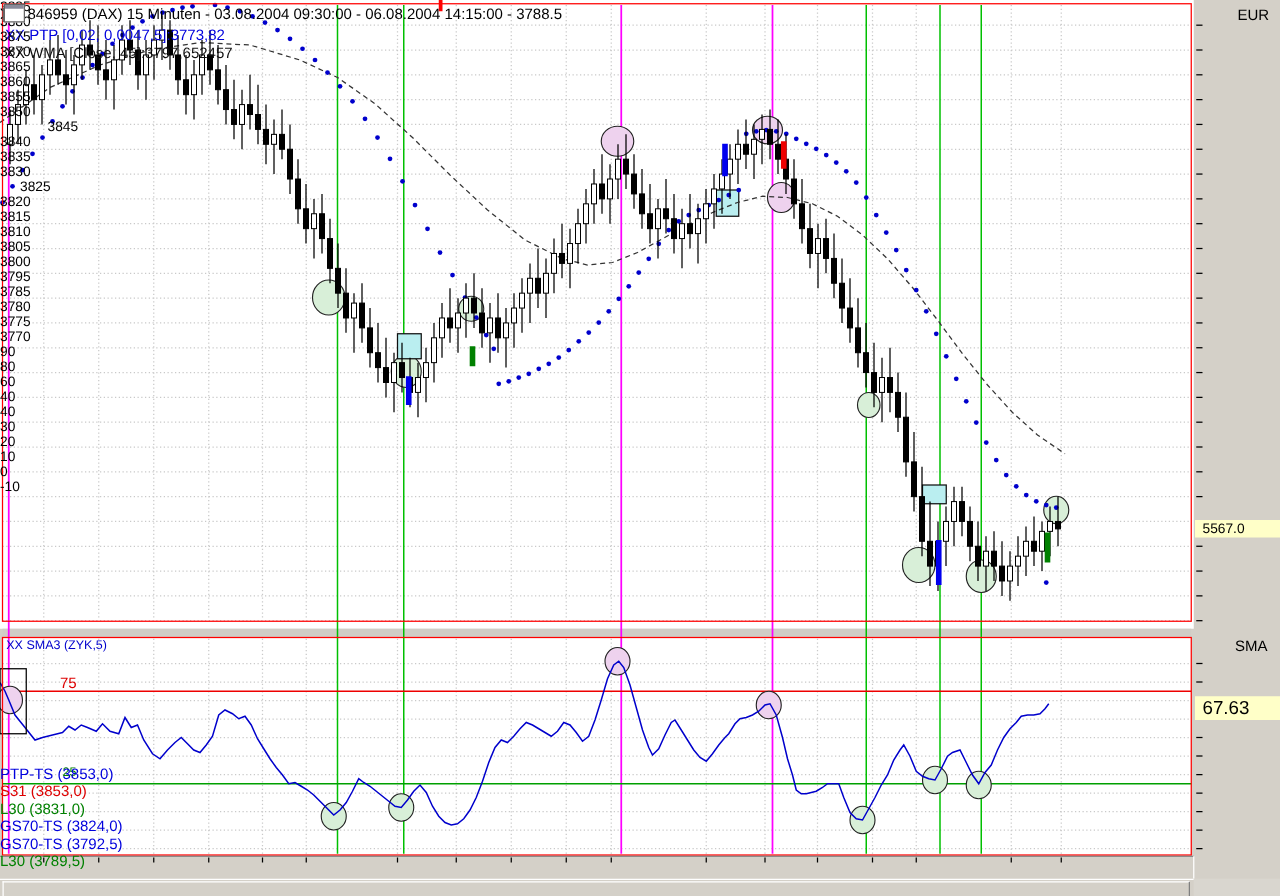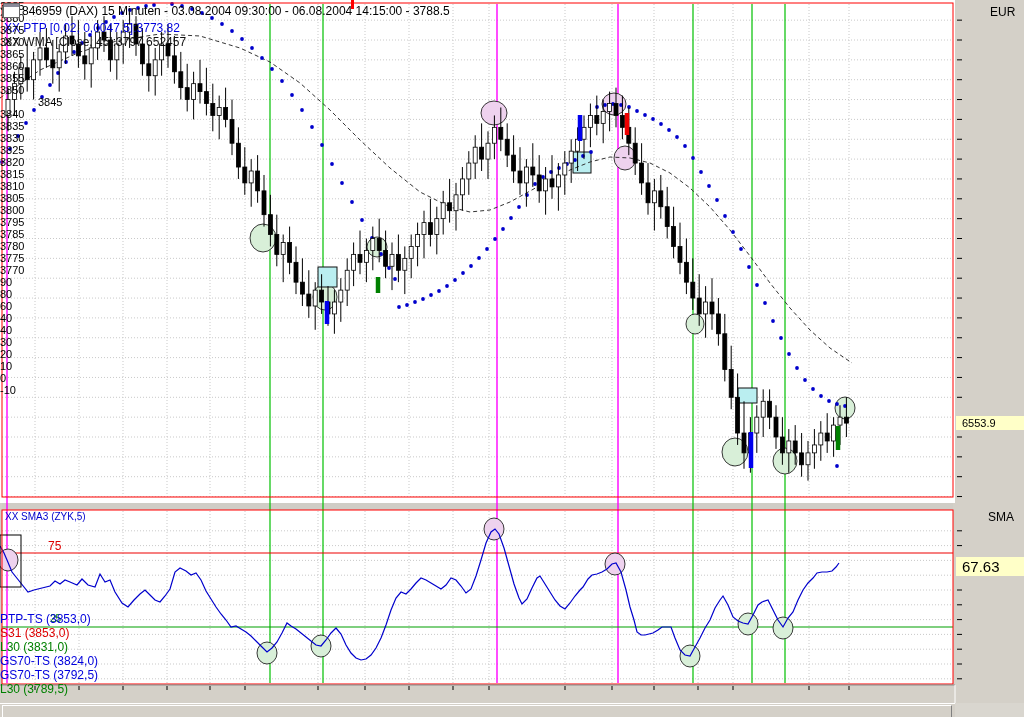--- a/index.html
+++ b/index.html
@@ -584,39 +584,39 @@
   <div id="price-axis-region"></div>
   <div id="osc-axis-region"></div>
   <div id="time-axis-region"></div>
 
   <div id="labels">
     <div class="title">846959 (DAX) 15 Minuten - 03.08.2004 09:30:00 - 06.08.2004 14:15:00 - 3788.5</div>
     <div class="legend1">XX PTP [0,02, 0,0047,5]:3773,82</div>
     <div class="legend2">XX WMA [Close, 45]:3797,652457</div>
     <div class="eur">EUR</div>
     <div class="sma">SMA</div>
-    <div class="cur-price">6553.9</div>
+    <div class="cur-price">5567.0</div>
     <div class="cur-osc">67.63</div>
     <div class="osc-legend">XX SMA3 (ZYK,5)</div>
     <div class="lv75">75</div>
     <div class="lv25">25</div>
     <div id="gen">
         <div class="axis-lab" style="left: 966px; top: 34px; color: rgb(0, 0, 0);">3885</div>
         <div class="axis-lab" style="left: 966px; top: 53.85px; color: rgb(0, 0, 0);">3880</div>
         <div class="axis-lab" style="left: 966px; top: 73.7px; color: rgb(0, 0, 0);">3875</div>
         <div class="axis-lab" style="left: 966px; top: 93.55px; color: rgb(0, 0, 0);">3870</div>
         <div class="axis-lab" style="left: 966px; top: 113.4px; color: rgb(0, 0, 0);">3865</div>
         <div class="axis-lab" style="left: 966px; top: 133.25px; color: rgb(0, 0, 0);">3860</div>
         <div class="axis-lab" style="left: 966px; top: 153.1px; color: rgb(0, 0, 0);">3855</div>
         <div class="axis-lab" style="left: 966px; top: 172.95px; color: rgb(0, 0, 0);">3850</div>
         <div class="axis-lab" style="left: 966px; top: 192.8px; color: rgb(0, 0, 0); margin-left: 38px;">3845</div>
         <div class="axis-lab" style="left: 966px; top: 212.65px; color: rgb(0, 0, 0);">3840</div>
         <div class="axis-lab" style="left: 966px; top: 232.5px; color: rgb(0, 0, 0);">3835</div>
         <div class="axis-lab" style="left: 966px; top: 252.35px; color: rgb(0, 0, 0);">3830</div>
-        <div class="axis-lab" style="left: 966px; top: 272.2px; color: rgb(0, 0, 0);">3825</div>
+        <div class="axis-lab" style="left: 966px; top: 272.2px; color: rgb(0, 0, 0); padding-left: 16px;">3825</div>
         <div class="axis-lab" style="left: 966px; top: 292.05px; color: rgb(0, 0, 0);">3820</div>
         <div class="axis-lab" style="left: 966px; top: 311.9px; color: rgb(0, 0, 0);">3815</div>
         <div class="axis-lab" style="left: 966px; top: 331.75px; color: rgb(0, 0, 0);">3810</div>
         <div class="axis-lab" style="left: 966px; top: 351.6px; color: rgb(0, 0, 0);">3805</div>
         <div class="axis-lab" style="left: 966px; top: 371.45px; color: rgb(0, 0, 0);">3800</div>
         <div class="axis-lab" style="left: 966px; top: 391.3px; color: rgb(0, 0, 0);">3795</div>
         <div class="axis-lab" style="left: 966px; top: 431px; color: rgb(0, 0, 0);">3785</div>
         <div class="axis-lab" style="left: 966px; top: 450.85px; color: rgb(0, 0, 0);">3780</div>
         <div class="axis-lab" style="left: 966px; top: 470.7px; color: rgb(0, 0, 0);">3775</div>
         <div class="axis-lab" style="left: 966px; top: 490.55px; color: rgb(0, 0, 0);">3770</div>

